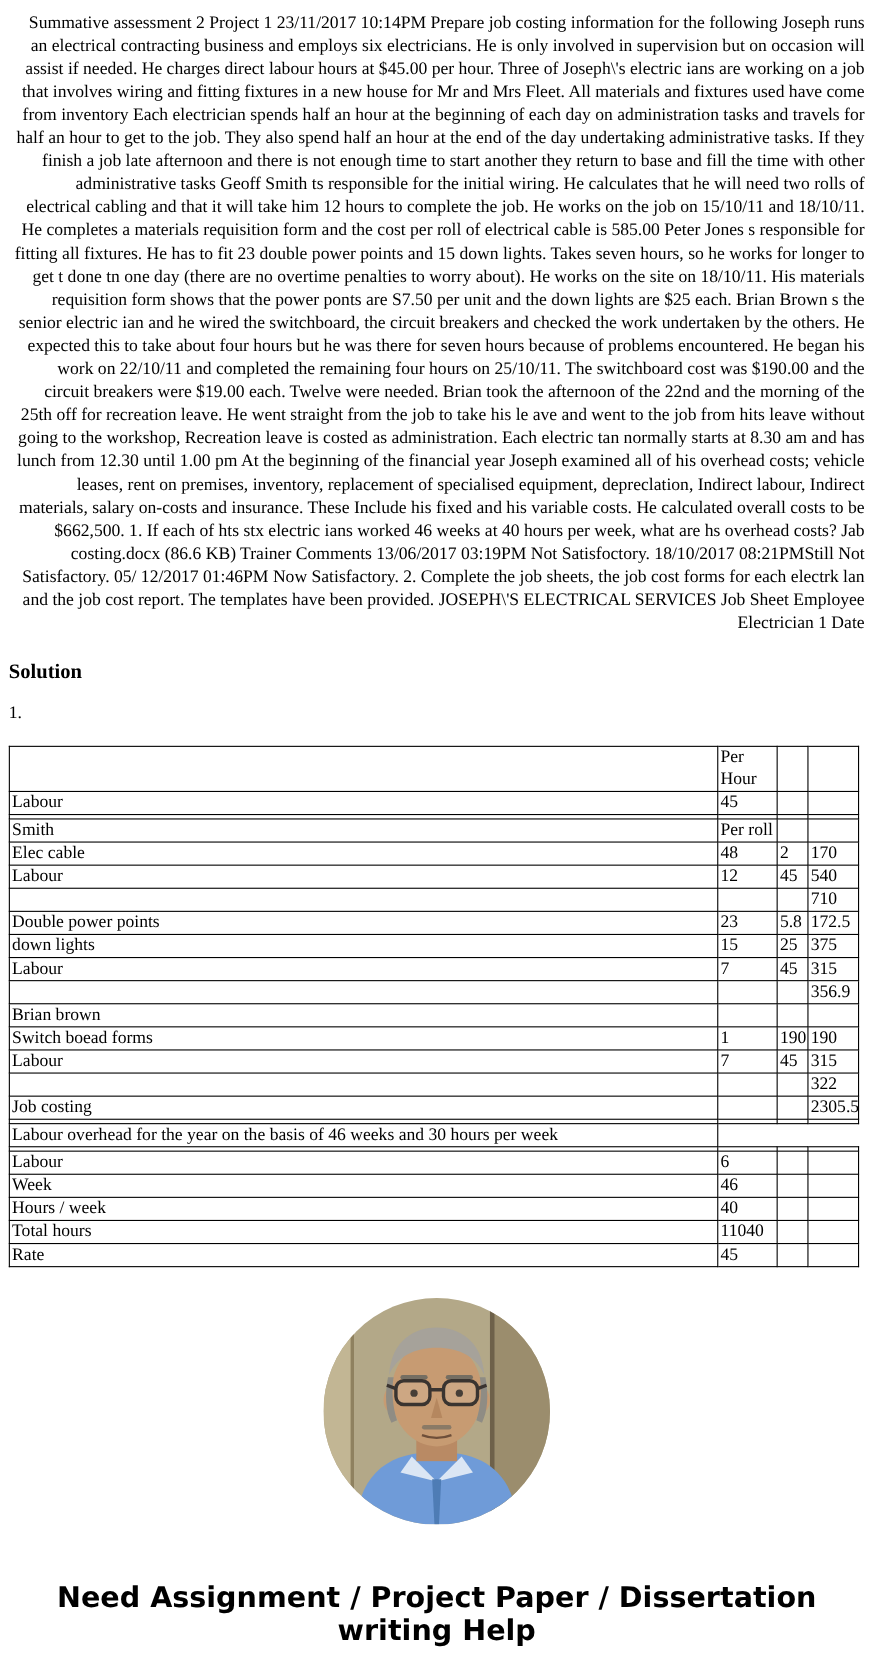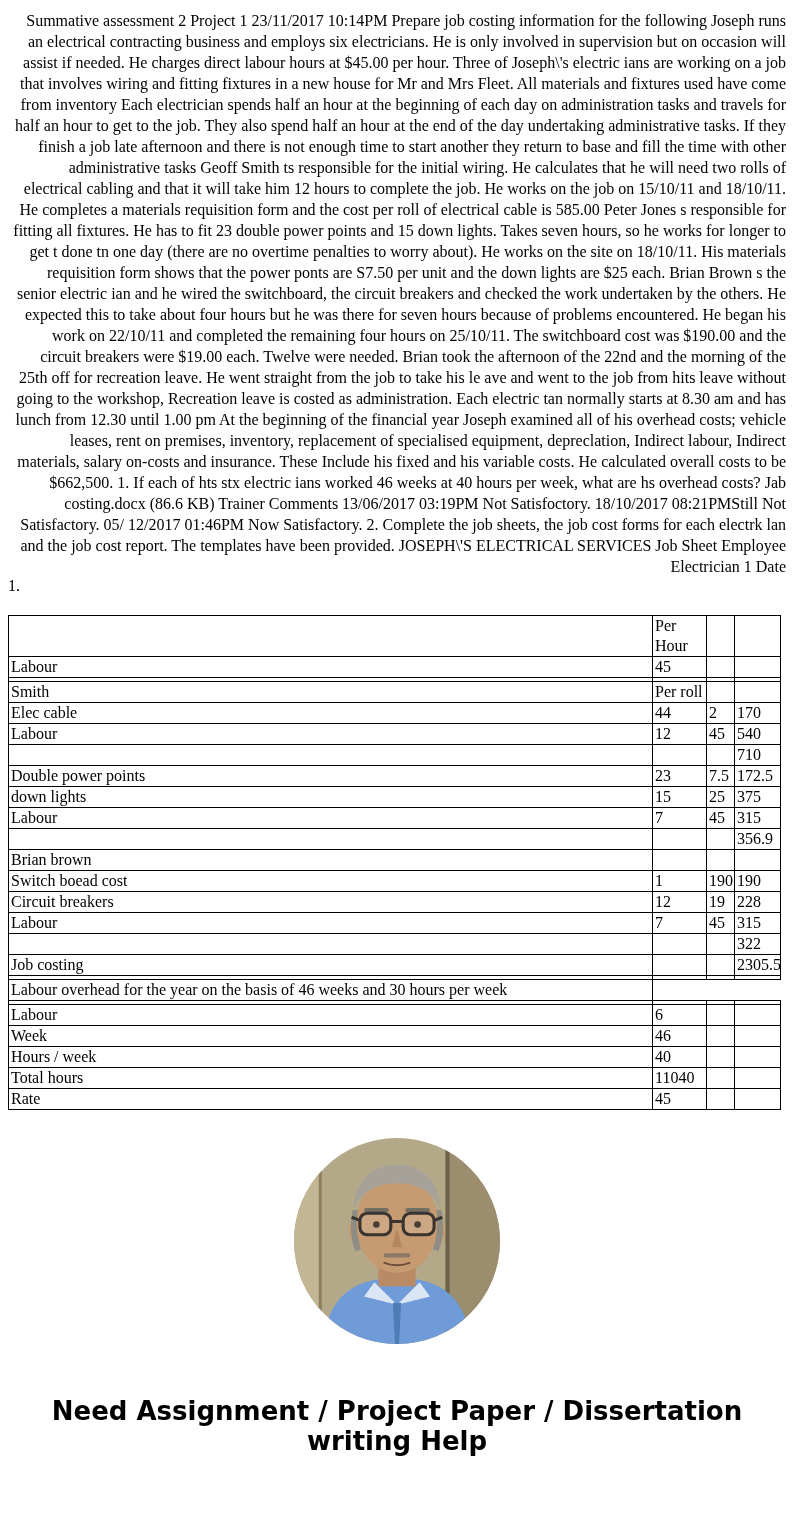--- a/index.html
+++ b/index.html
@@ -63,20 +63,21 @@
     color: #000000;
   }
 </style>
 </head>
 <body>
 
 <div class="page">
 
   <p class="body-text">Summative assessment 2 Project 1 23/11/2017 10:14PM Prepare job costing information for the following Joseph runs an electrical contracting business and employs six electricians. He is only involved in supervision but on occasion will assist if needed. He charges direct labour hours at $45.00 per hour. Three of Joseph\'s electric ians are working on a job that involves wiring and fitting fixtures in a new house for Mr and Mrs Fleet. All materials and fixtures used have come from inventory Each electrician spends half an hour at the beginning of each day on administration tasks and travels for half an hour to get to the job. They also spend half an hour at the end of the day undertaking administrative tasks. If they finish a job late afternoon and there is not enough time to start another they return to base and fill the time with other administrative tasks Geoff Smith ts responsible for the initial wiring. He calculates that he will need two rolls of electrical cabling and that it will take him 12 hours to complete the job. He works on the job on 15/10/11 and 18/10/11. He completes a materials requisition form and the cost per roll of electrical cable is 585.00 Peter Jones s responsible for fitting all fixtures. He has to fit 23 double power points and 15 down lights. Takes seven hours, so he works for longer to get t done tn one day (there are no overtime penalties to worry about). He works on the site on 18/10/11. His materials requisition form shows that the power ponts are S7.50 per unit and the down lights are $25 each. Brian Brown s the senior electric ian and he wired the switchboard, the circuit breakers and checked the work undertaken by the others. He expected this to take about four hours but he was there for seven hours because of problems encountered. He began his work on 22/10/11 and completed the remaining four hours on 25/10/11. The switchboard cost was $190.00 and the circuit breakers were $19.00 each. Twelve were needed. Brian took the afternoon of the 22nd and the morning of the 25th off for recreation leave. He went straight from the job to take his le ave and went to the job from hits leave without going to the workshop, Recreation leave is costed as administration. Each electric tan normally starts at 8.30 am and has lunch from 12.30 until 1.00 pm At the beginning of the financial year Joseph examined all of his overhead costs; vehicle leases, rent on premises, inventory, replacement of specialised equipment, depreclation, Indirect labour, Indirect materials, salary on-costs and insurance. These Include his fixed and his variable costs. He calculated overall costs to be $662,500. 1. If each of hts stx electric ians worked 46 weeks at 40 hours per week, what are hs overhead costs? Jab costing.docx (86.6 KB) Trainer Comments 13/06/2017 03:19PM Not Satisfoctory. 18/10/2017 08:21PMStill Not Satisfactory. 05/ 12/2017 01:46PM Now Satisfactory. 2. Complete the job sheets, the job cost forms for each electrk lan and the job cost report. The templates have been provided. JOSEPH\'S ELECTRICAL SERVICES Job Sheet Employee Electrician 1 Date</p>
 
+  <h3 class="solution-heading">Solution</h3>
 
   <p class="item-number">1.</p>
 
   <table class="costing">
     <colgroup>
       <col style="width:644px">
       <col style="width:54px">
       <col style="width:28px">
       <col style="width:46px">
     </colgroup>
@@ -100,40 +101,40 @@
           <td></td>
         </tr>
         <tr>
           <td>Smith</td>
           <td>Per roll</td>
           <td></td>
           <td></td>
         </tr>
         <tr>
           <td>Elec cable</td>
-          <td>44</td>
+          <td>48</td>
           <td>2</td>
           <td>170</td>
         </tr>
         <tr>
           <td>Labour</td>
           <td>12</td>
           <td>45</td>
           <td>540</td>
         </tr>
         <tr>
           <td></td>
           <td></td>
           <td></td>
           <td>710</td>
         </tr>
         <tr>
           <td>Double power points</td>
           <td>23</td>
-          <td>7.5</td>
+          <td>5.8</td>
           <td>172.5</td>
         </tr>
         <tr>
           <td>down lights</td>
           <td>15</td>
           <td>25</td>
           <td>375</td>
         </tr>
         <tr>
           <td>Labour</td>
@@ -147,30 +148,24 @@
           <td></td>
           <td>356.9</td>
         </tr>
         <tr>
           <td>Brian brown</td>
           <td></td>
           <td></td>
           <td></td>
         </tr>
         <tr>
-          <td>Switch boead cost</td>
+          <td>Switch boead forms</td>
           <td>1</td>
           <td>190</td>
           <td>190</td>
-        </tr>
-        <tr>
-          <td>Circuit breakers</td>
-          <td>12</td>
-          <td>19</td>
-          <td>228</td>
         </tr>
         <tr>
           <td>Labour</td>
           <td>7</td>
           <td>45</td>
           <td>315</td>
         </tr>
         <tr>
           <td></td>
           <td></td>

